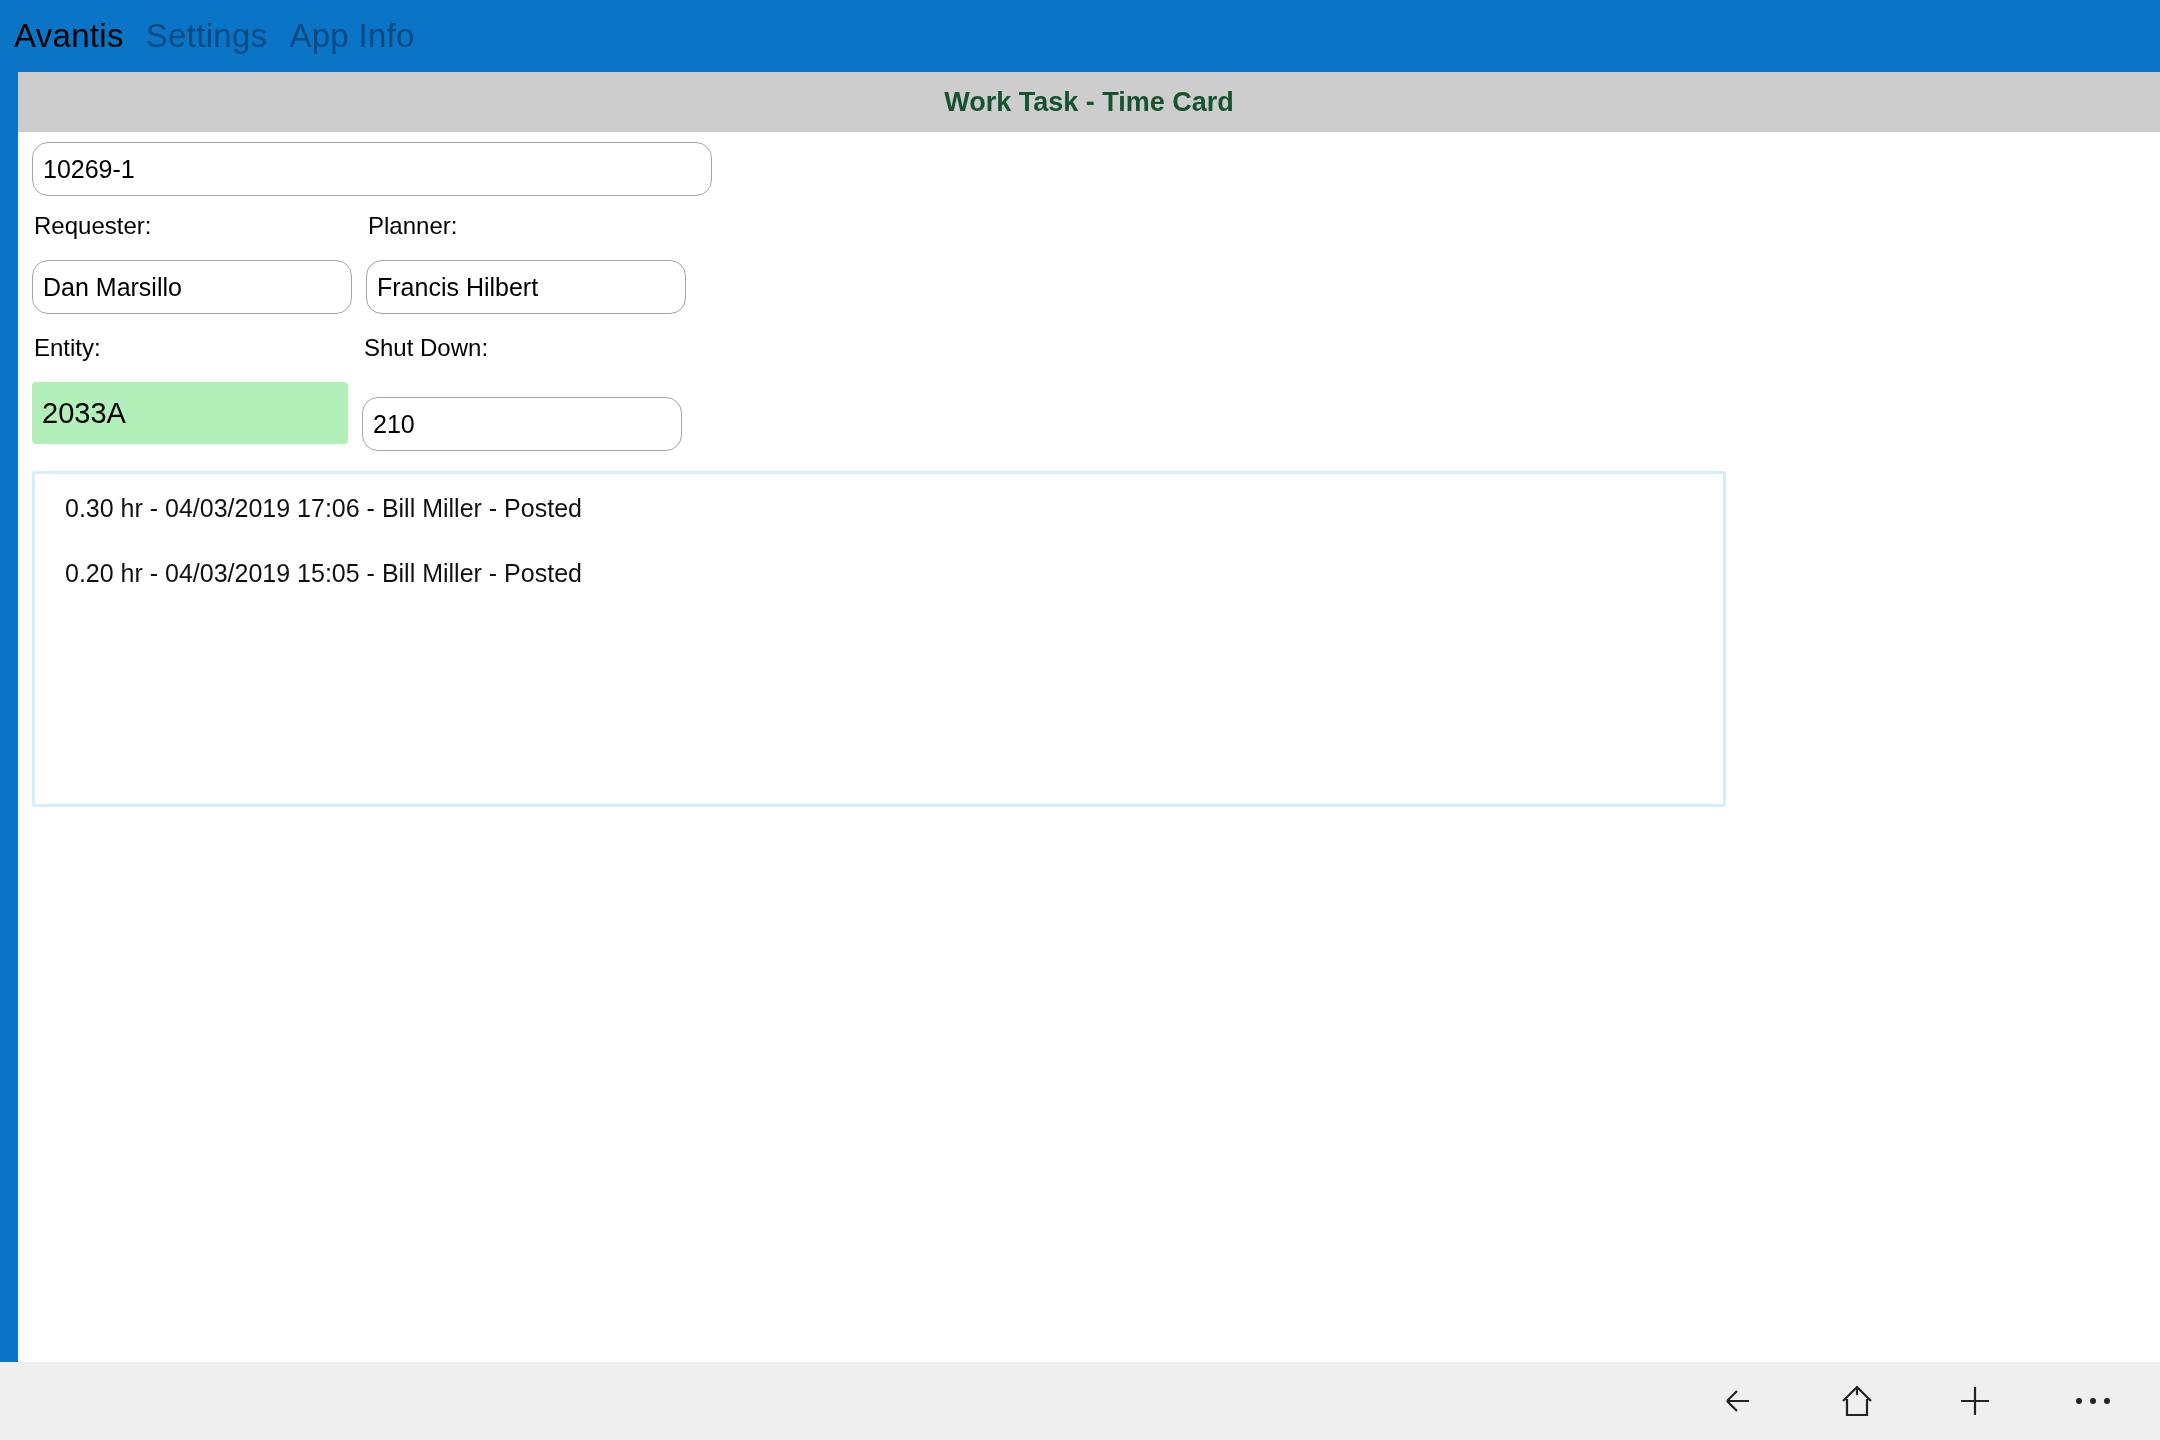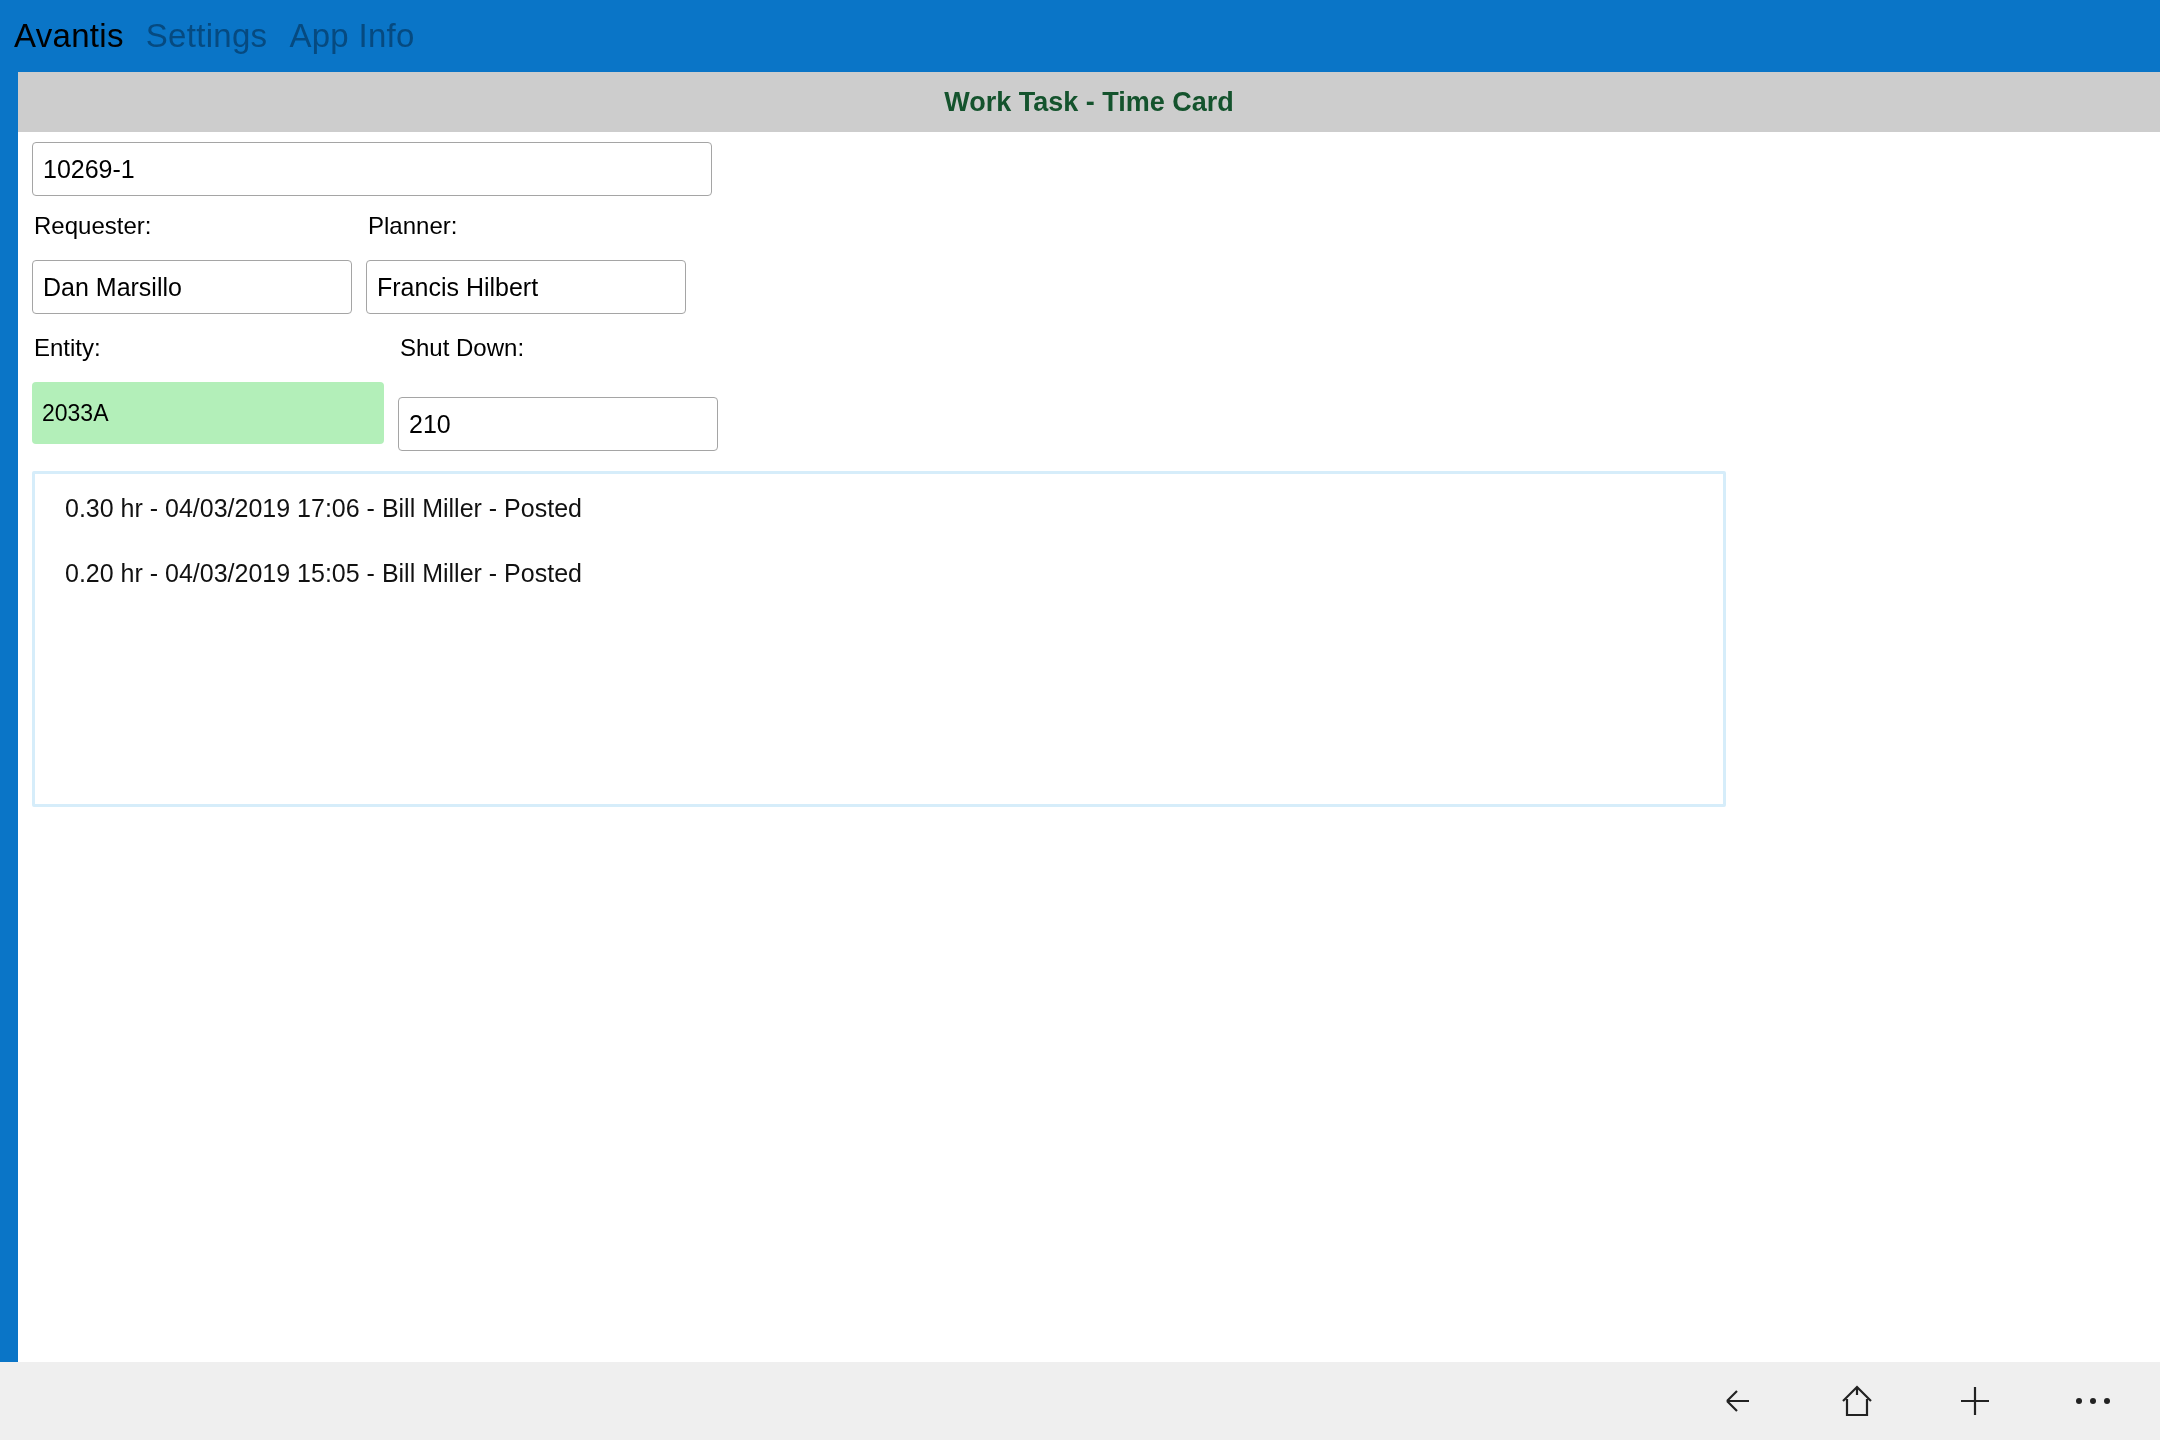--- a/index.html
+++ b/index.html
@@ -46,21 +46,21 @@
       height: calc(100% - 60px);
       position: relative;
       padding: 10px 14px;
     }
 
     .field-input {
       font-size: 25px;
       color: #000;
       background: #fff;
       border: 1px solid #a5a5a5;
-      border-radius: 4px;
+      border-radius: 16px;
       padding: 15px 10px;
       display: flex;
       align-items: center;
       overflow: hidden;
     }
     .field-input.small { height: 54px; }
     .task-id {
       width: 680px;
       margin-top: 0;
     }
@@ -77,26 +77,26 @@
       display: flex;
       gap: 14px;
       margin-top: 16px;
     }
     .col { display: flex; flex-direction: column; }
     .lbl { font-size: 24px; color: #000; margin-bottom: 20px; margin-left: 2px; }
     .col .field-input { width: 320px; }
 
     .row3 { display: flex; gap: 14px; margin-top: 20px; }
     .entity-box {
-      width: 352px; height: 62px;
+      width: 316px; height: 62px;
       background: #b3efb9;
       border-radius: 4px;
       display: flex; align-items: center;
       padding-left: 10px;
-      font-size: 23px;
+      font-size: 29px;
     }
     .shutdown-box { width: 320px; margin-top: 15px; }
 
     .time-list {
       margin-top: 20px;
       width: 1694px;
       height: 336px;
       border: 3px solid #d6edfa;
       border-radius: 2px;
       padding: 20px 30px;

